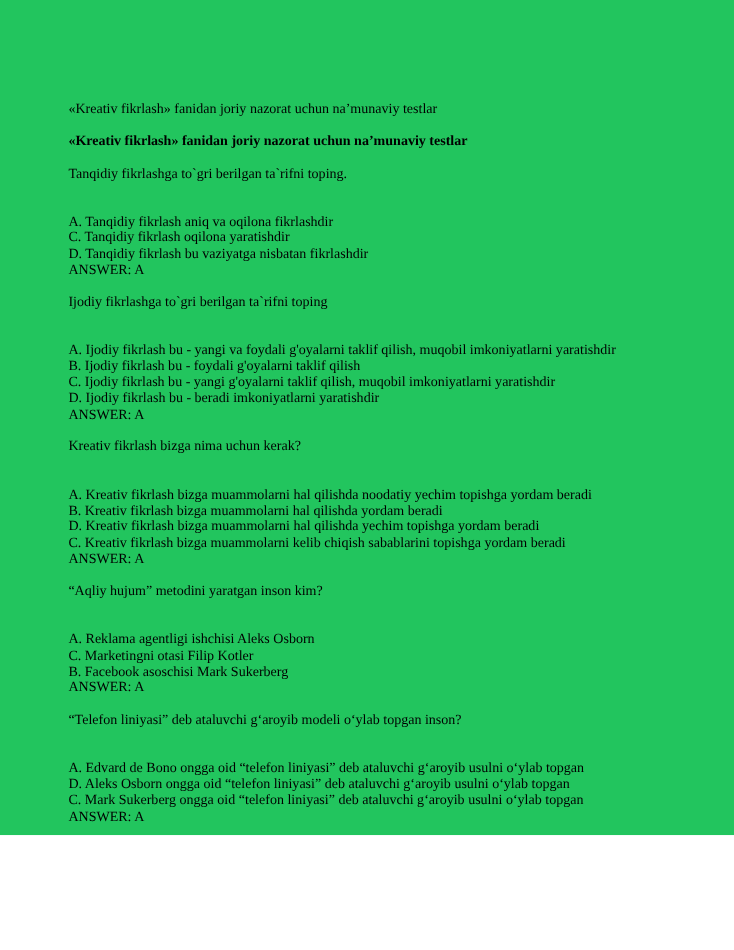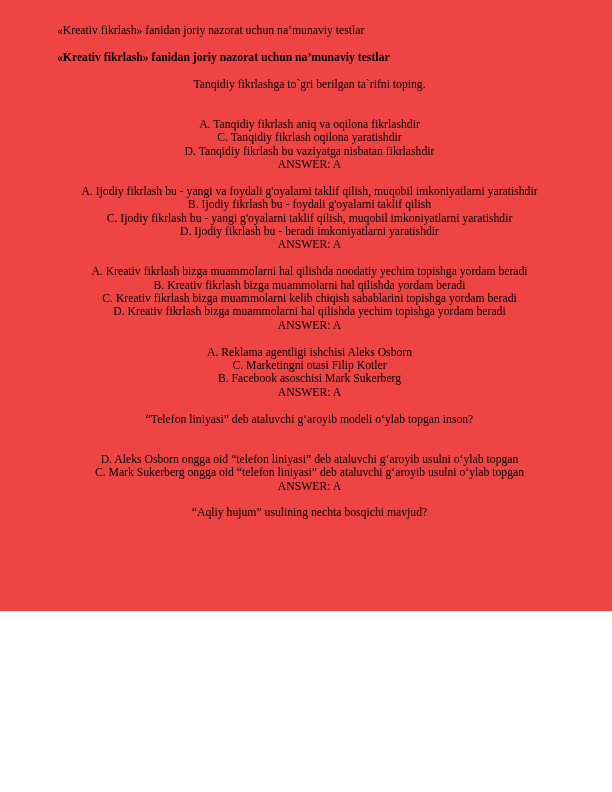--- a/index.html
+++ b/index.html
@@ -1,76 +1,80 @@
 <!DOCTYPE html>
 <html><head>
 <meta charset="utf-8">
 <style>
   html, body { margin: 0; padding: 0; background: #ffffff; }
   .page {
     position: relative;
     width: 612px;
-    height: 611px;
-    background: #ef4444;
+    height: 696px;
+    background: #22c55e;
     box-sizing: border-box;
-    padding: 24px 50px 0 57px;
+    padding: 84px 50px 0 57px;
     font-family: "Liberation Serif", "DejaVu Serif", serif;
     font-size: 11.7px;
     line-height: 13.4px;
     color: #000000;
     overflow: hidden;
   }
   .page p { margin: 0; padding: 0; }
   .header-line { margin-bottom: 13.4px !important; }
   .title-line { font-weight: bold; margin-bottom: 13.4px !important; }
-  .q-block { margin-bottom: 13.4px; text-align: center; }
+  .q-block { margin-bottom: 13.4px; }
   .q-block .question { margin-bottom: 26.8px !important; }
   .q-block.no-options .question { margin-bottom: 0 !important; }
 </style>
 </head>
 <body>
 
 <div class="page">
 
   <p class="header-line">«Kreativ fikrlash» fanidan joriy nazorat uchun na’munaviy testlar</p>
   <p class="title-line">«Kreativ fikrlash» fanidan joriy nazorat uchun na’munaviy testlar</p>
 
   <div class="q-block">
     <p class="question">Tanqidiy fikrlashga to`gri berilgan ta`rifni toping.</p>
     <p class="option">A. Tanqidiy fikrlash aniq va oqilona fikrlashdir</p>
     <p class="option">C. Tanqidiy fikrlash oqilona yaratishdir</p>
     <p class="option">D. Tanqidiy fikrlash bu vaziyatga nisbatan fikrlashdir</p>
     <p class="answer">ANSWER: A</p>
   </div>
 
   <div class="q-block">
+    <p class="question">Ijodiy fikrlashga to`gri berilgan ta`rifni toping</p>
     <p class="option">A. Ijodiy fikrlash bu - yangi va foydali g'oyalarni taklif qilish, muqobil imkoniyatlarni yaratishdir</p>
     <p class="option">B. Ijodiy fikrlash bu - foydali g'oyalarni taklif qilish</p>
     <p class="option">C. Ijodiy fikrlash bu - yangi g'oyalarni taklif qilish, muqobil imkoniyatlarni yaratishdir</p>
     <p class="option">D. Ijodiy fikrlash bu - beradi imkoniyatlarni yaratishdir</p>
     <p class="answer">ANSWER: A</p>
   </div>
 
   <div class="q-block">
+    <p class="question">Kreativ fikrlash bizga nima uchun kerak?</p>
     <p class="option">A. Kreativ fikrlash bizga muammolarni hal qilishda noodatiy yechim topishga yordam beradi</p>
     <p class="option">B. Kreativ fikrlash bizga muammolarni hal qilishda yordam beradi</p>
+    <p class="option">D. Kreativ fikrlash bizga muammolarni hal qilishda yechim topishga yordam beradi</p>
     <p class="option">C. Kreativ fikrlash bizga muammolarni kelib chiqish sabablarini topishga yordam beradi</p>
-    <p class="option">D. Kreativ fikrlash bizga muammolarni hal qilishda yechim topishga yordam beradi</p>
     <p class="answer">ANSWER: A</p>
   </div>
 
   <div class="q-block">
+    <p class="question">“Aqliy hujum” metodini yaratgan inson kim?</p>
     <p class="option">A. Reklama agentligi ishchisi Aleks Osborn</p>
     <p class="option">C. Marketingni otasi Filip Kotler</p>
     <p class="option">B. Facebook asoschisi Mark Sukerberg</p>
     <p class="answer">ANSWER: A</p>
   </div>
 
   <div class="q-block">
     <p class="question">“Telefon liniyasi” deb ataluvchi g‘aroyib modeli o‘ylab topgan inson?</p>
+    <p class="option">A. Edvard de Bono ongga oid “telefon liniyasi” deb ataluvchi g‘aroyib usulni o‘ylab topgan</p>
     <p class="option">D. Aleks Osborn ongga oid “telefon liniyasi” deb ataluvchi g‘aroyib usulni o‘ylab topgan</p>
     <p class="option">C. Mark Sukerberg ongga oid “telefon liniyasi” deb ataluvchi g‘aroyib usulni o‘ylab topgan</p>
     <p class="answer">ANSWER: A</p>
   </div>
 
   <div class="q-block no-options">
     <p class="question">“Aqliy hujum” usulining nechta bosqichi mavjud?</p>
   </div>
 
 </div>

